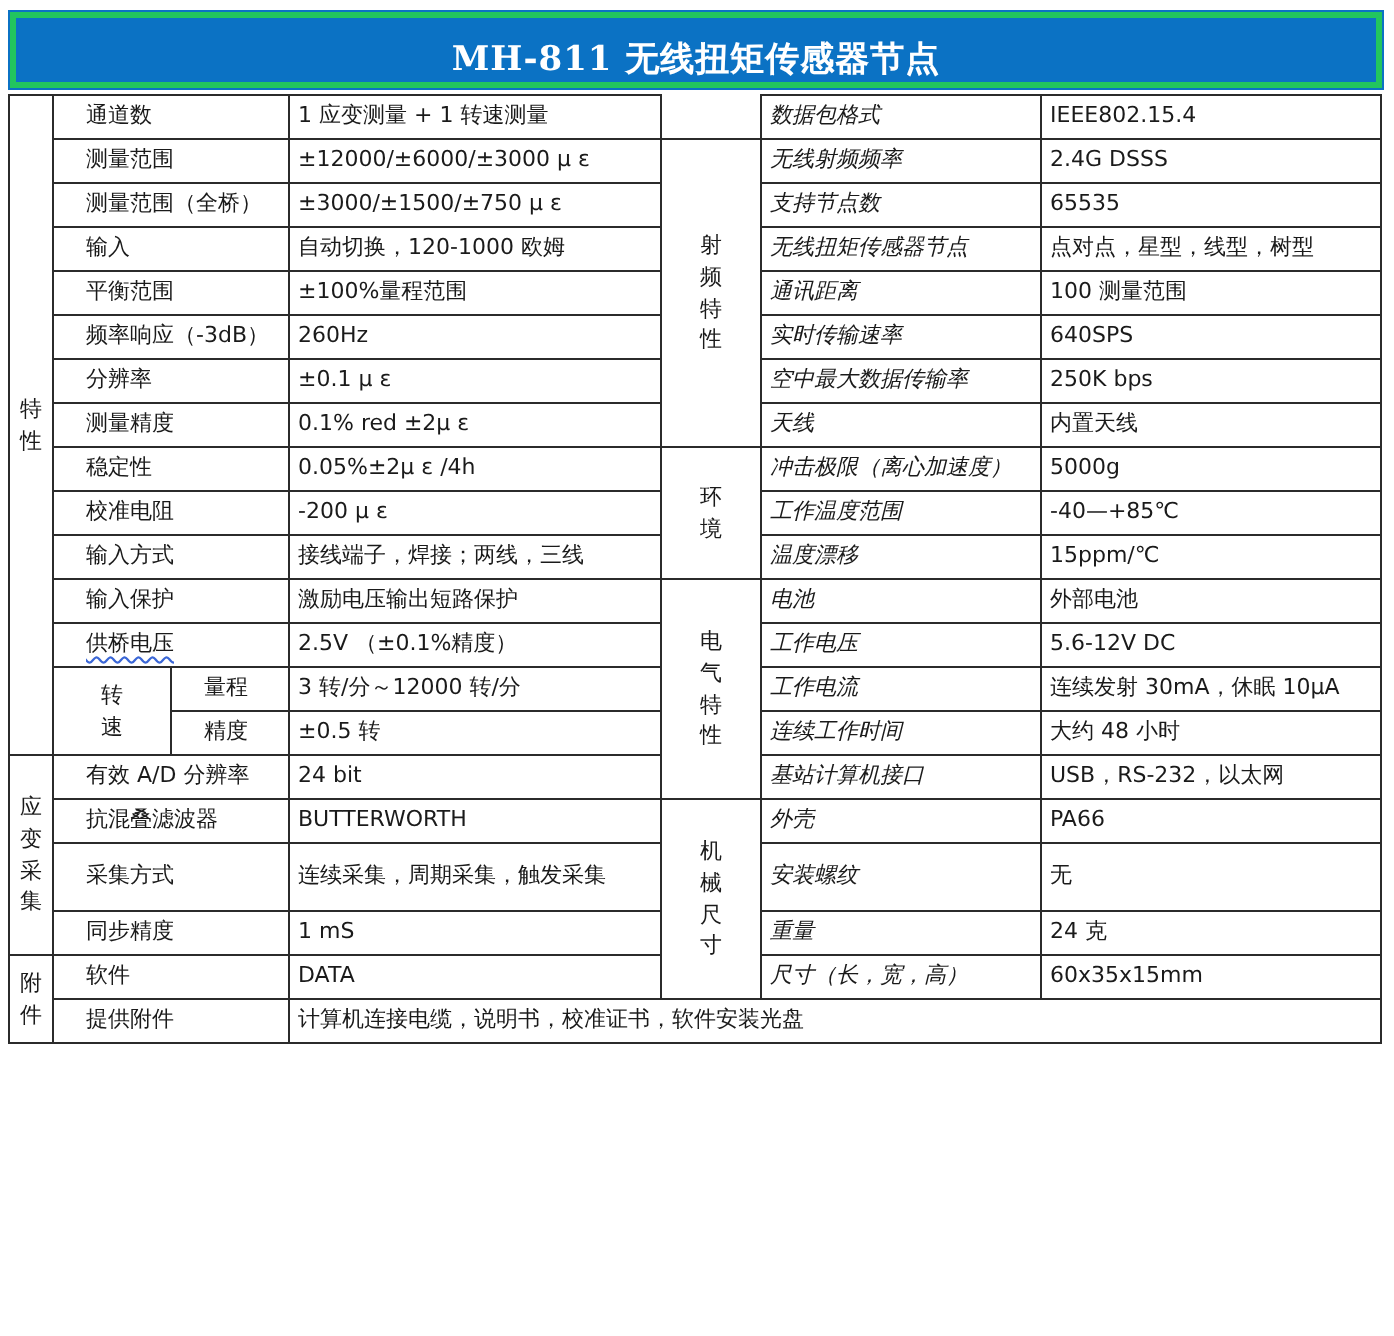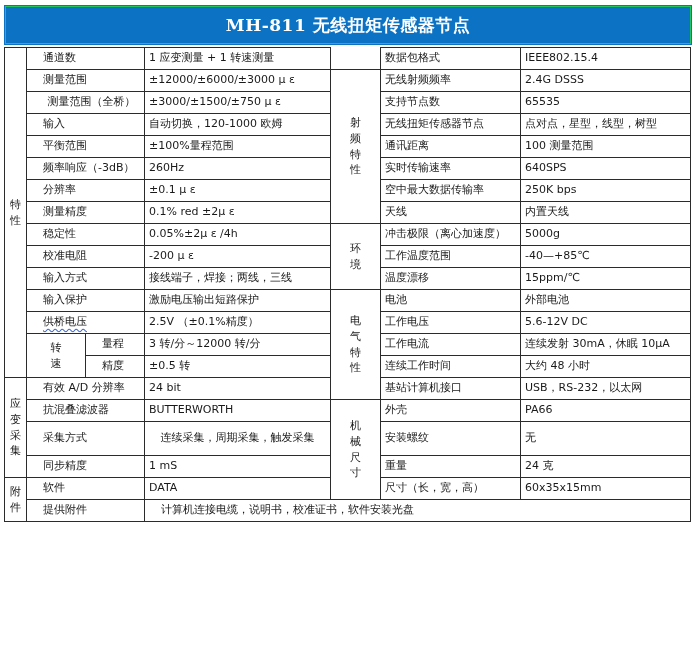--- a/index.html
+++ b/index.html
@@ -19,24 +19,24 @@
     width: 697px;
     height: 668px;
     box-sizing: border-box;
     padding: 4px 5px 4px 4px;
   }
 
   
   .banner {
     height: 38px;
     background: #0b72c4;
-    border: 1px solid #22c55e;
+    border: 3px solid #22c55e;
     box-shadow: 0 0 0 1px #0b72c4;
     display: flex;
-    align-items: center;
+    align-items: flex-end;
     justify-content: center;
     box-sizing: border-box;
     margin: 2px 1px 3px 1px;
   }
   .banner-title {
     color: #ffffff;
     font-size: 17px;
     font-weight: bold;
     letter-spacing: 0.5px;
     font-family: "DejaVu Serif", "Liberation Serif", serif;
@@ -77,44 +77,44 @@
   .vstack span { display: block; }
 
   td.sub-group {
     width: 24px;
     text-align: center;
     padding: 2px 1px;
   }
 
   td.param   { width: 118px; padding-left: 16px; }
   td.value   { width: 186px; margin-top: 32px; }
-  td.param-r { width: 140px; }
+  td.param-r { width: 140px; font-style: italic; }
   td.value-r { width: 170px; }
 
   td.blank { border-left: 1px solid #2b2b2b; border-right: 1px solid #2b2b2b;
              border-top: 0; border-bottom: 0; }
 
-  .wrap2 { line-height: 1.2; text-align: center; }
+  .wrap2 { line-height: 1.2; }
 
   
   .sq-blue {
     text-decoration: underline;
     text-decoration-style: wavy;
     text-decoration-color: #3a66d6;
     text-underline-offset: 2px;
   }
   .sq-red {
     text-decoration-style: wavy;
     text-decoration-color: #d33a2c;
     text-underline-offset: 2px;
   }
 
   td.footer-cell {
     text-align: left;
-    padding-left: 16px;
+    padding-left: 4px;
   }
 </style>
 </head>
 <body>
 
 <div id="page">
 
   <div class="banner">
     <div class="banner-title">MH-811 无线扭矩传感器节点</div>
   </div>

